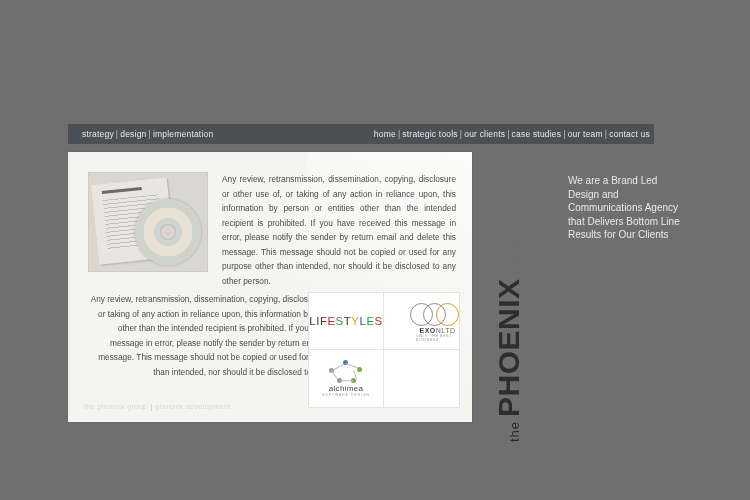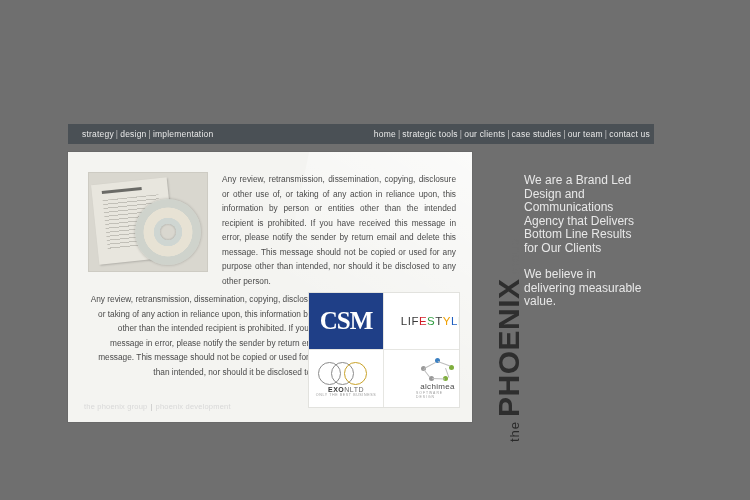--- a/index.html
+++ b/index.html
@@ -290,24 +290,24 @@
   }
   .brand-group {
     font-size: 13px;
     color: #6f6f6f;
     letter-spacing: 0.5px;
   }
 
   
   .right-copy {
     position: absolute;
-    left: 524px;
+    left: 568px;
     top: 152px;
     width: 120px;
-    font-size: 12px;
+    font-size: 10px;
     line-height: 13.5px;
     color: #e8e8e8;
   }
   .right-copy p { margin: 0 0 13px 0; }
 
   
   .footer {
     position: absolute;
     left: 84px;
     top: 380px;
@@ -344,25 +344,20 @@
         </div>
         <div class="cd"></div>
       </div>
       <div class="top-text">Any review, retransmission, dissemination, copying, disclosure or other use of, or taking of any action in reliance upon, this information by person or entities other than the intended recipient is prohibited. If you have received this message in error, please notify the sender by return email and delete this message. This message should not be copied or used for any purpose other than intended, nor should it be disclosed to any other person.</div>
     </div>
 
     <div class="mid-text">Any review, retransmission, dissemination, copying, disclosure or other use of, or taking of any action in reliance upon, this information by person or entities other than the intended recipient is prohibited. If you have received this message in error, please notify the sender by return email and delete this message. This message should not be copied or used for any purpose other than intended, nor should it be disclosed to any other person.</div>
 
     <div class="logo-grid">
 
-      <div class="logo-cell">
-        <div class="logo-csm">
-          <span class="mark">CSM</span>
-        </div>
-      </div>
 
       <div class="logo-cell">
         <div class="logo-life">
           <span class="c1">L</span><span class="c1">I</span><span class="c1">F</span><span class="c2">E</span><span class="c3">S</span><span class="c1">T</span><span class="c4">Y</span><span class="c5">L</span><span class="c3">E</span><span class="c2">S</span>
         </div>
       </div>
 
       <div class="logo-cell logo-exo">
         <div class="rings">
             <i></i>
@@ -396,20 +391,19 @@
   <div class="brand">
     <div class="brand-inner">
       <span class="brand-the">the</span>
       <span class="brand-main">PHOENIX</span>
       <span class="brand-group">group</span>
     </div>
   </div>
 
   <div class="right-copy">
     <p>We are a Brand Led Design and Communications Agency that Delivers Bottom Line Results for Our Clients</p>
-    <p>We believe in delivering measurable value.</p>
   </div>
 
   <div class="footer">
     <a>the phoenix group</a><span class="sep">|</span><a>phoenix development</a>
   </div>
 
 </div>
 
 </body></html>

